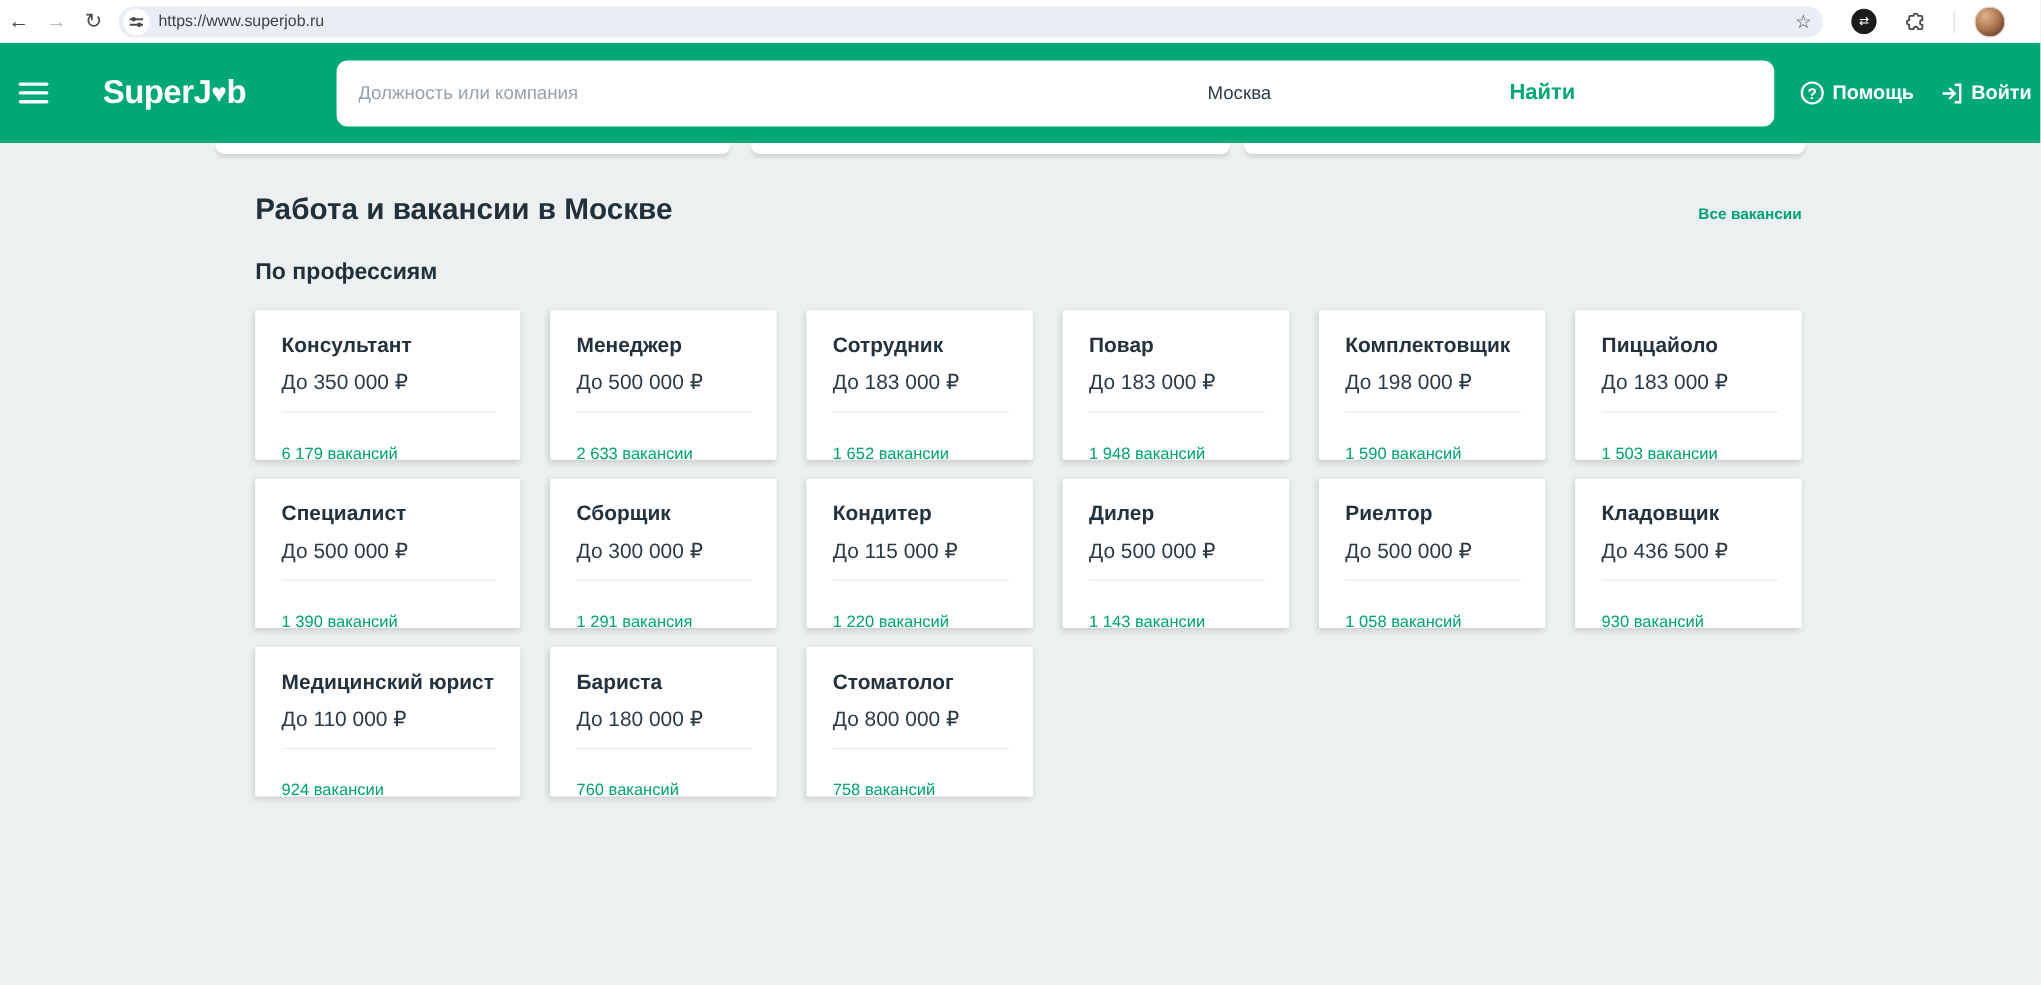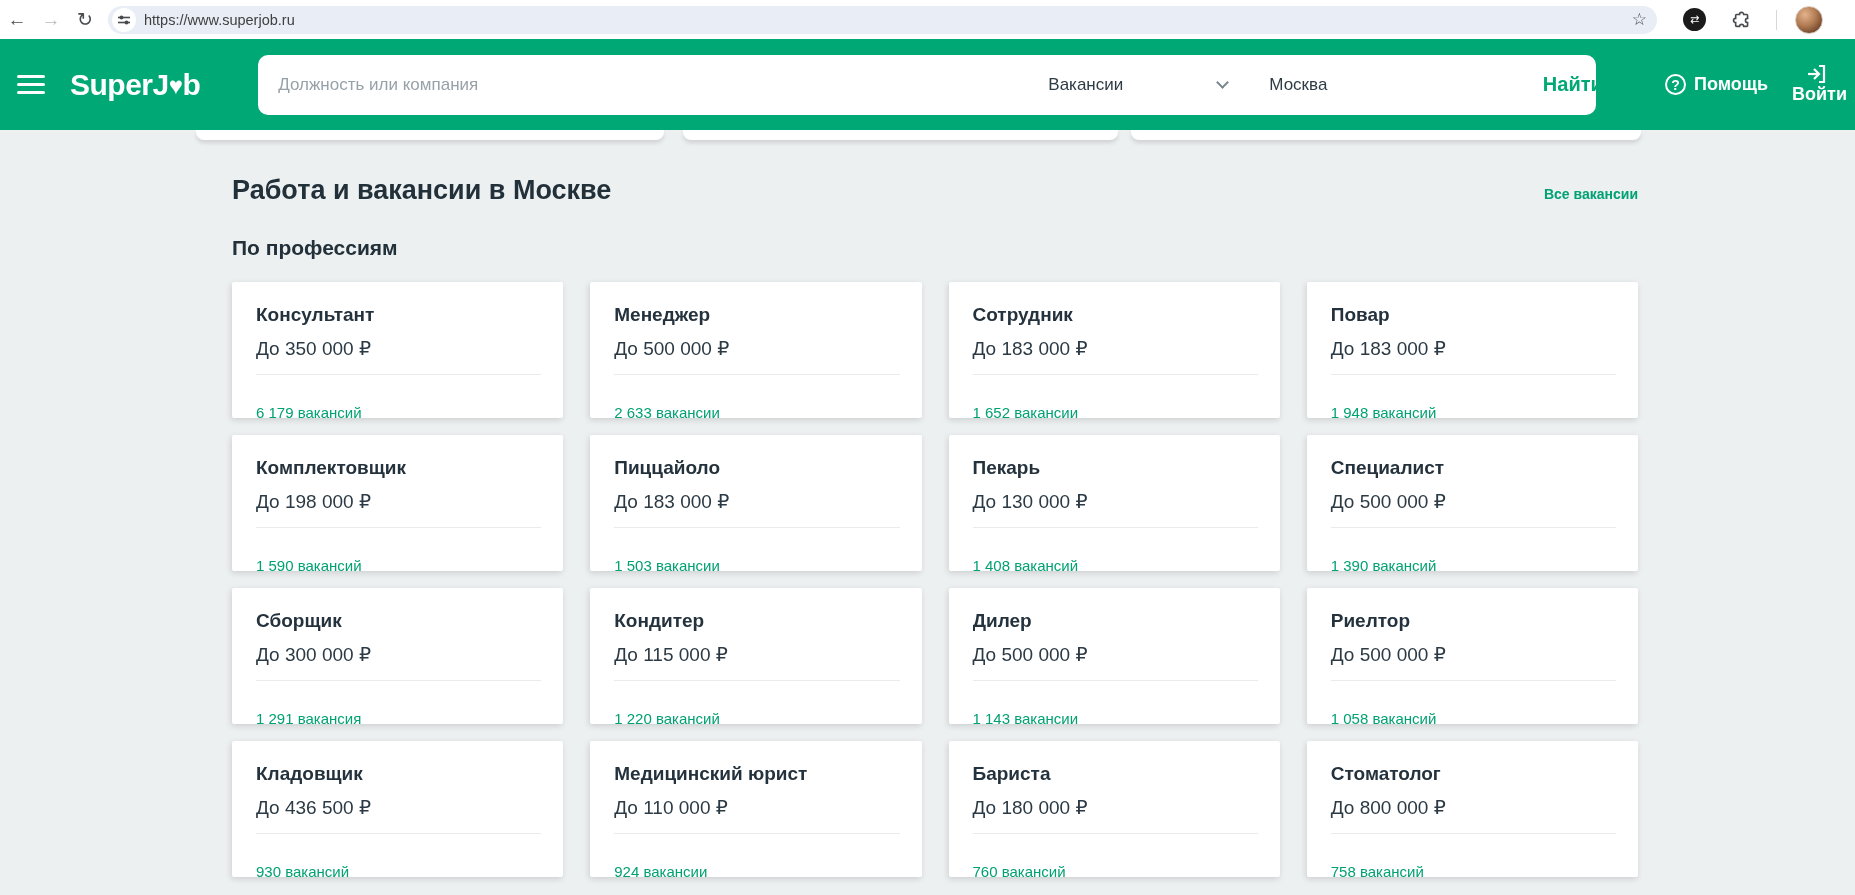--- a/index.html
+++ b/index.html
@@ -18,21 +18,21 @@
   .star { font-size:17px; color:#474b4e; }
   .ext-circle { width:23px; height:23px; border-radius:50%; background:#1b1b1b; color:#fff;
     font-size:11px; display:flex; align-items:center; justify-content:center; margin-left:26px; }
   .puzzle { margin-left:26px; display:flex; }
   .tb-sep { width:1px; height:20px; background:#d5d8db; margin-left:22px; }
   .avatar { width:28px; height:28px; border-radius:50%; margin-left:18px;
     background:radial-gradient(circle at 35% 30%, #e3b38c 0%, #b07a52 45%, #6e452c 80%, #4e2f1d 100%);
     border:1px solid #d9c9bd; }
 
   
-  .site-header { height:91px; background:#00a875; display:flex; align-items:center; position:relative; }
+  .site-header { height:91px; background:#00a875; display:flex; align-items:center; position:relative;gap:24px; }
   .burger { width:28px; margin-left:17px; cursor:pointer; }
   .burger span { display:block; height:3px; background:#fff; border-radius:2px; margin:5px 0; }
   .logo { color:#fff; font-size:30px; font-weight:bold; letter-spacing:-0.5px; margin-left:25px;
     white-space:nowrap; cursor:pointer; }
   .logo .heart { font-size:24px; vertical-align:1px; }
   .searchbar { margin-left:58px; width:1338px; height:60px; background:#fff; border-radius:10px;
     display:flex; align-items:center; overflow:hidden; }
   .kw-input { flex:0 0 770px; border:none; outline:none; font-size:17px; color:#2e3c45;
     padding:0 18px 0 20px; font-family:inherit; }
   .kw-input::placeholder { color:#97a1a8; }
@@ -42,37 +42,37 @@
   .cat-select .cat-label { flex:1; }
   .chev { width:9px; height:9px; border-right:2px solid #7b878d; border-bottom:2px solid #7b878d;
     transform:rotate(45deg); margin-top:-4px; }
   .city-input { flex:0 0 216px; border:none; outline:none; font-size:17px; color:#2e3c45;
     padding:0 18px 0 20px; font-family:inherit; }
   .find-btn { flex:0 0 129px; border:none; background:#fff; color:#00a875; font-size:20px;
     font-weight:600; cursor:pointer; font-family:inherit; }
   .hdr-right { margin-left:auto; display:flex; align-items:center; padding-right:8px; }
   .hdr-link { display:flex; align-items:center; color:#fff; font-size:18px; font-weight:600;
     cursor:pointer; white-space:nowrap; }
-  .hdr-link + .hdr-link { margin-left:24px;flex-direction:column; }
+  .hdr-link + .hdr-link { margin-left:24px; }
   .q-icon { width:21px; height:21px; border:2px solid #fff; border-radius:50%; display:flex;
     align-items:center; justify-content:center; font-size:14px; font-weight:bold; margin-right:8px; }
   .login-icon { margin-right:8px; display:flex; }
 
   
   .remnant { position:absolute; top:130px; height:10px; background:#fff;
     border-radius:0 0 8px 8px; box-shadow:0 3px 4px rgba(0,0,0,0.12); }
 
   
   .content { padding:0 0 0 232px; width:1638px; }
   .heading-row { display:flex; align-items:baseline; justify-content:space-between;
     margin-top:42px; width:1406px; }
   .h1 { font-size:27px; font-weight:600; color:#22303a; line-height:36px; }
   .all-link { font-size:14px; font-weight:600; color:#00a172; cursor:pointer; }
   .section-label { margin-top:26px; font-size:21px; font-weight:600; color:#22303a; line-height:28px; }
-  .grid { margin-top:20px; width:1406px; display:grid; grid-template-columns:repeat(4,1fr);
+  .grid { margin-top:20px; width:1406px; display:grid; grid-template-columns:repeat(6,1fr);
     column-gap:27px; row-gap:17px; }
   .card { background:#fff; height:136px; border-radius:2px; padding:21px 24px 0 24px;
     box-shadow:-1px 2px 6px rgba(0,0,0,0.14); cursor:pointer; display:block; text-decoration:none; }
   .card-title { font-size:19px; font-weight:600; color:#24323d; line-height:24px;
     white-space:nowrap; overflow:hidden; }
   .card-salary { font-size:19px; font-weight:400; color:#2b3a44; margin-top:9px; line-height:25px; }
   .card-divider { height:1px; background:#e8eaec; margin-top:13px; margin-right:-2px; }
   .card-count { font-size:15px; color:#00a172; margin-top:28px; line-height:19px; }
 </style>
 </head>
@@ -108,24 +108,20 @@
   <div class="burger">
     <span></span>
       <span></span>
       <span></span>
   </div>
   <div class="logo"><span>SuperJ</span><span class="heart">♥</span><span>b</span></div>
 
   <div class="searchbar">
     <input class="kw-input" type="text" placeholder="Должность или компания" style="">
     <div class="sb-sep"></div>
-    <div class="cat-select">
-      <span class="cat-label">Вакансии</span>
-      <span class="chev"></span>
-    </div>
     <div class="sb-sep"></div>
     <input class="city-input" type="text" value="Москва" style="">
     <div class="sb-sep"></div>
     <button class="find-btn">Найти</button>
   </div>
 
   <div class="hdr-right">
     <div class="hdr-link">
       <span class="q-icon">?</span>
       <span>Помощь</span>
@@ -190,26 +186,20 @@
     <div class="card-count">1 590 вакансий</div>
   </a>
 
   <a class="card">
     <div class="card-title">Пиццайоло</div>
     <div class="card-salary">До 183 000 ₽</div>
     <div class="card-divider"></div>
     <div class="card-count">1 503 вакансии</div>
   </a>
 
-  <a class="card">
-    <div class="card-title">Пекарь</div>
-    <div class="card-salary">До 130 000 ₽</div>
-    <div class="card-divider"></div>
-    <div class="card-count">1 408 вакансий</div>
-  </a>
 
   <a class="card">
     <div class="card-title">Специалист</div>
     <div class="card-salary">До 500 000 ₽</div>
     <div class="card-divider"></div>
     <div class="card-count">1 390 вакансий</div>
   </a>
 
   <a class="card">
     <div class="card-title">Сборщик</div>

